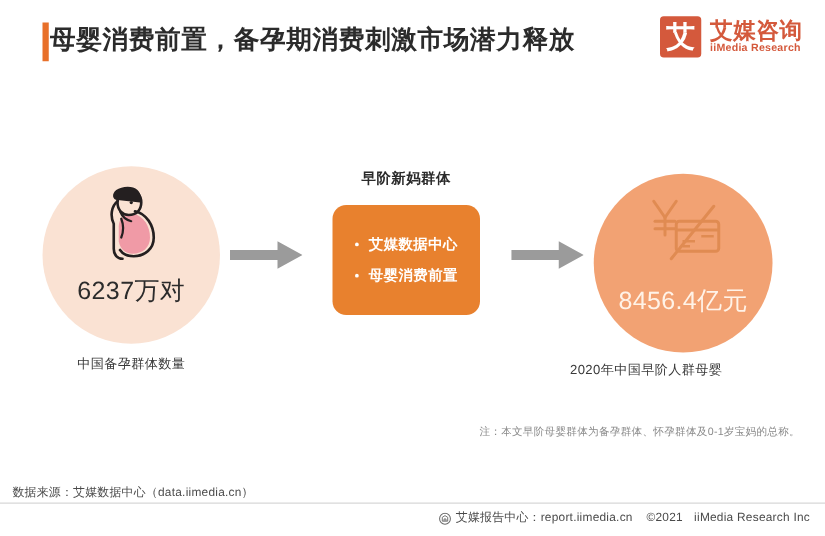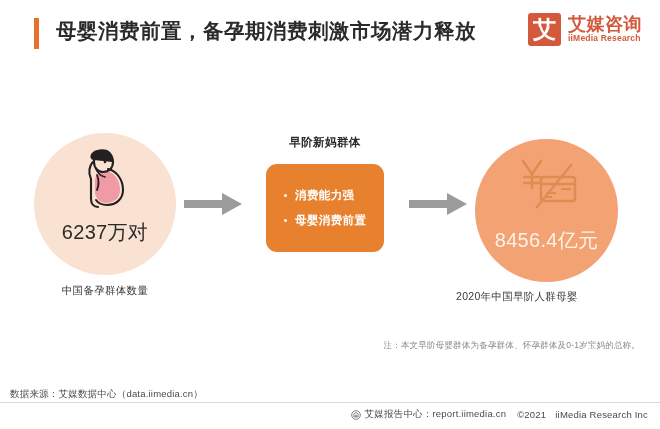--- a/index.html
+++ b/index.html
@@ -22,21 +22,21 @@
   #title-accent {
     position: absolute;
     left: 34px;
     top: 18px;
     width: 5px;
     height: 31px;
     background: #E8702A;
   }
   #page-title {
     position: absolute;
-    left: 56px;
+    left: 40px;
     top: 17px;
     font-size: 20.5px;
     font-weight: bold;
     color: #2b2b2b;
     letter-spacing: 0.5px;
     white-space: nowrap;
   }
 
   
   #brand {
@@ -299,21 +299,21 @@
 
   <svg class="arrow" id="arrow-1" viewBox="0 0 58 24">
     <path d="M0 8 L38 8 L38 1 L58 12 L38 23 L38 16 L0 16 Z" fill="#9B9B9B"></path>
   </svg>
 
   <div id="center-heading">早阶新妈群体</div>
   <div id="center-box">
     <div id="center-list">
       <div class="center-item">
         <span class="bullet"></span>
-        <span>消费能力强</span>
+        <span>艾媒数据中心</span>
       </div>
       <div class="center-item">
         <span class="bullet"></span>
         <span>母婴消费前置</span>
       </div>
     </div>
   </div>
 
   <svg class="arrow" id="arrow-2" viewBox="0 0 58 24">
     <path d="M0 8 L38 8 L38 1 L58 12 L38 23 L38 16 L0 16 Z" fill="#9B9B9B"></path>

